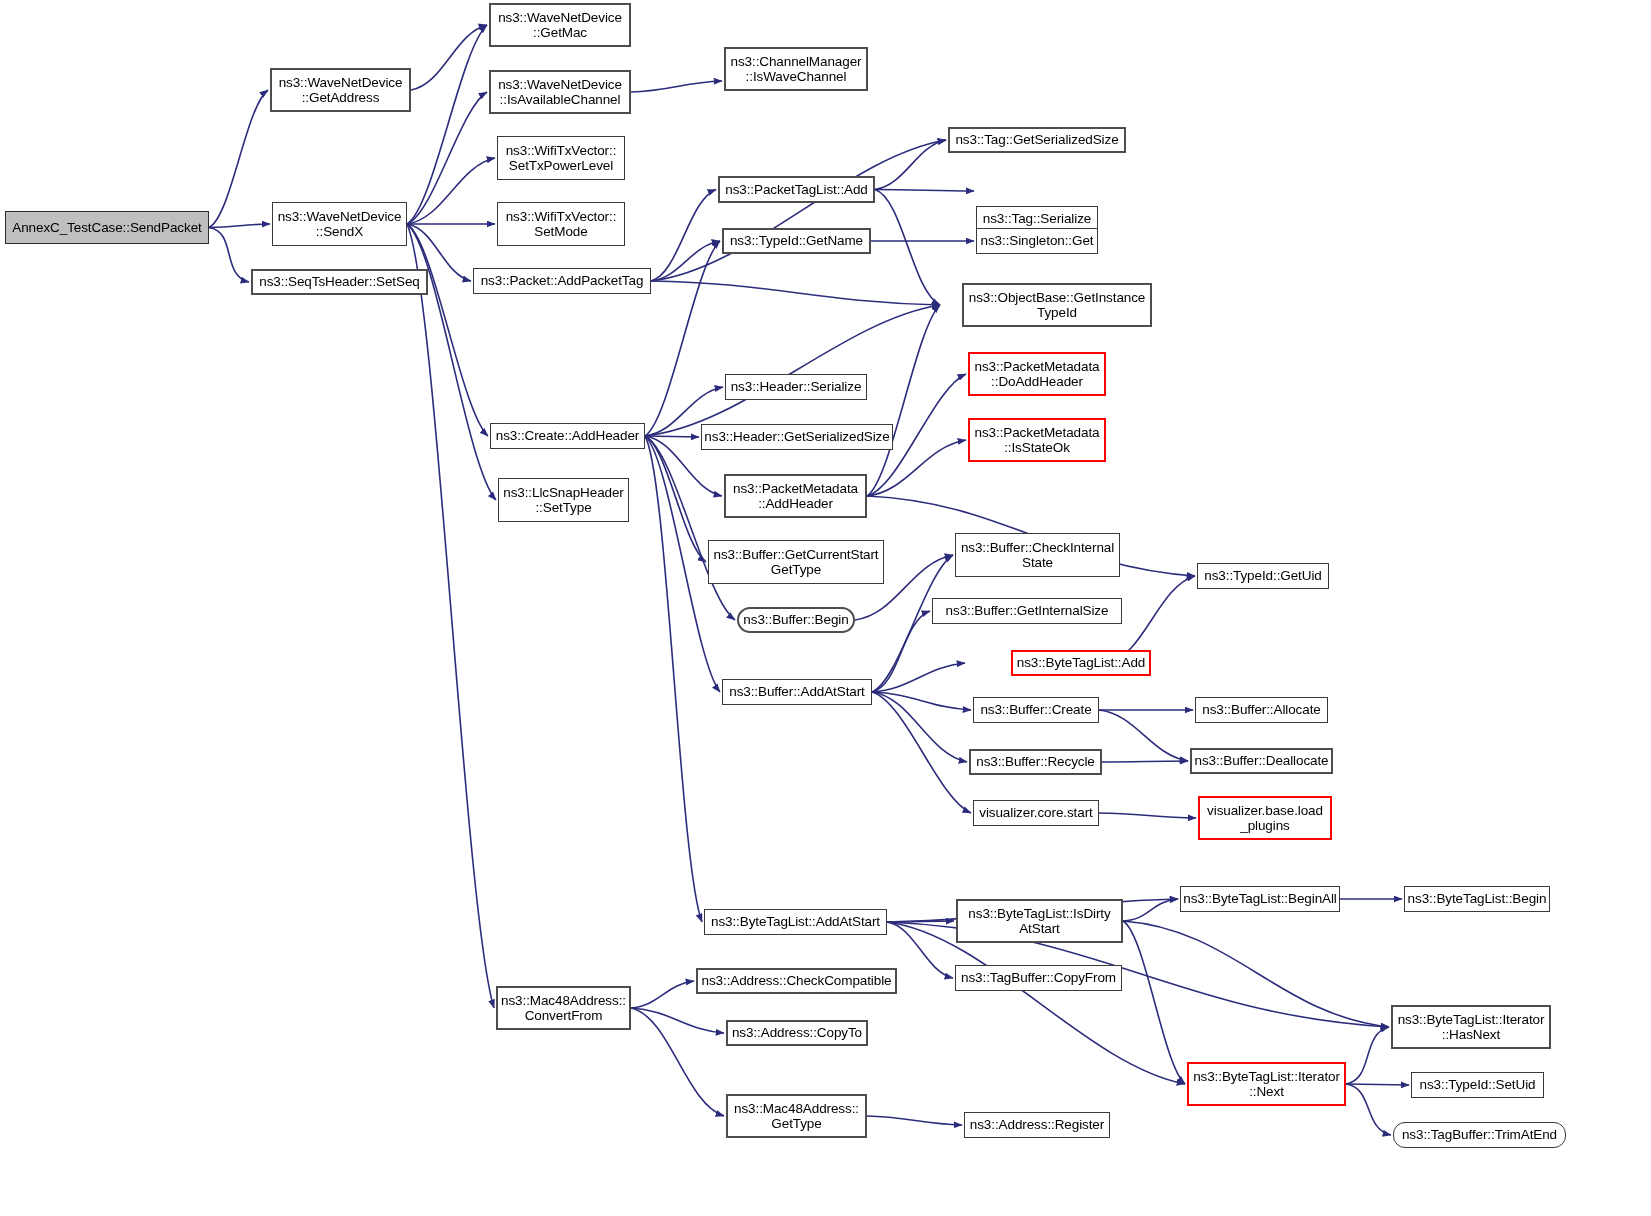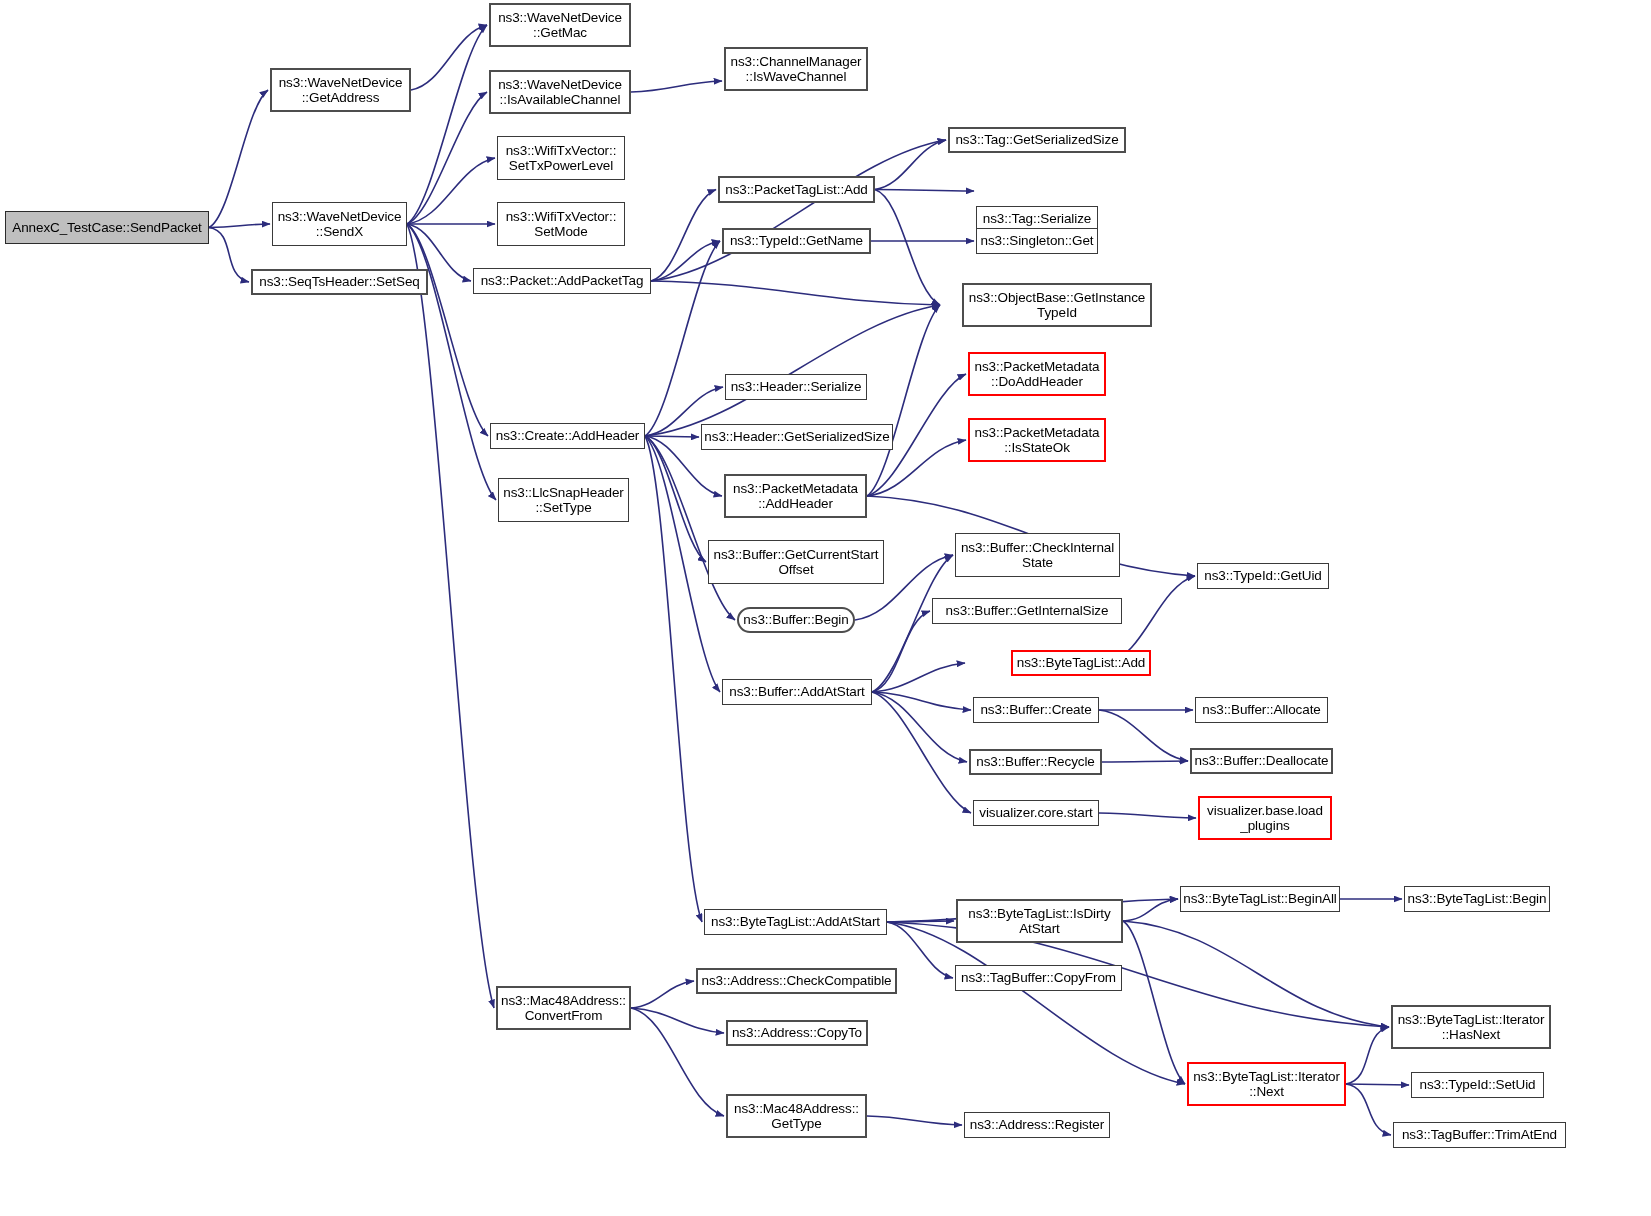--- a/index.html
+++ b/index.html
@@ -119,21 +119,21 @@
 ::SetType</div>
       <div class="node" style="left: 725px; top: 374px; width: 142px; height: 26px;">ns3::Header::Serialize</div>
       <div class="node" style="left: 701px; top: 424px; width: 192px; height: 26px;">ns3::Header::GetSerializedSize</div>
       <div class="node heavy" style="left: 724px; top: 474px; width: 143px; height: 44px;">ns3::PacketMetadata
 ::AddHeader</div>
       <div class="node red" style="left: 968px; top: 352px; width: 138px; height: 44px;">ns3::PacketMetadata
 ::DoAddHeader</div>
       <div class="node red" style="left: 968px; top: 418px; width: 138px; height: 44px;">ns3::PacketMetadata
 ::IsStateOk</div>
       <div class="node" style="left: 708px; top: 540px; width: 176px; height: 44px;">ns3::Buffer::GetCurrentStart
-Offset</div>
+GetType</div>
       <div class="node heavy" style="left: 737px; top: 607px; width: 118px; height: 26px; border-radius: 13px;">ns3::Buffer::Begin</div>
       <div class="node" style="left: 722px; top: 679px; width: 150px; height: 26px;">ns3::Buffer::AddAtStart</div>
       <div class="node" style="left: 955px; top: 533px; width: 165px; height: 44px;">ns3::Buffer::CheckInternal
 State</div>
       <div class="node" style="left: 932px; top: 598px; width: 190px; height: 26px;">ns3::Buffer::GetInternalSize</div>
       <div class="node red" style="left: 967px; top: 650px; width: 140px; height: 26px; margin-left: 44px;">ns3::ByteTagList::Add</div>
       <div class="node" style="left: 973px; top: 697px; width: 126px; height: 26px;">ns3::Buffer::Create</div>
       <div class="node heavy" style="left: 969px; top: 749px; width: 133px; height: 26px;">ns3::Buffer::Recycle</div>
       <div class="node" style="left: 973px; top: 800px; width: 126px; height: 26px;">visualizer.core.start</div>
       <div class="node" style="left: 1197px; top: 563px; width: 132px; height: 26px;">ns3::TypeId::GetUid</div>
@@ -145,21 +145,21 @@
       <div class="node heavy" style="left: 956px; top: 899px; width: 167px; height: 44px;">ns3::ByteTagList::IsDirty
 AtStart</div>
       <div class="node" style="left: 955px; top: 965px; width: 167px; height: 26px;">ns3::TagBuffer::CopyFrom</div>
       <div class="node" style="left: 1180px; top: 886px; width: 160px; height: 26px;">ns3::ByteTagList::BeginAll</div>
       <div class="node" style="left: 1404px; top: 886px; width: 146px; height: 26px;">ns3::ByteTagList::Begin</div>
       <div class="node heavy" style="left: 1391px; top: 1005px; width: 160px; height: 44px;">ns3::ByteTagList::Iterator
 ::HasNext</div>
       <div class="node red" style="left: 1187px; top: 1062px; width: 159px; height: 44px;">ns3::ByteTagList::Iterator
 ::Next</div>
       <div class="node" style="left: 1411px; top: 1072px; width: 133px; height: 26px;">ns3::TypeId::SetUid</div>
-      <div class="node" style="left: 1393px; top: 1122px; width: 173px; height: 26px;">ns3::TagBuffer::TrimAtEnd</div>
+      <div class="node" style="left: 1393px; top: 1122px; width: 173px; height: 26px; border-radius: 12px;">ns3::TagBuffer::TrimAtEnd</div>
       <div class="node heavy" style="left: 496px; top: 986px; width: 135px; height: 44px;">ns3::Mac48Address::
 ConvertFrom</div>
       <div class="node heavy" style="left: 696px; top: 968px; width: 201px; height: 26px;">ns3::Address::CheckCompatible</div>
       <div class="node heavy" style="left: 726px; top: 1020px; width: 142px; height: 26px;">ns3::Address::CopyTo</div>
       <div class="node heavy" style="left: 726px; top: 1094px; width: 141px; height: 44px;">ns3::Mac48Address::
 GetType</div>
       <div class="node" style="left: 964px; top: 1112px; width: 146px; height: 26px;">ns3::Address::Register</div>
     </div>
 </div>
 

